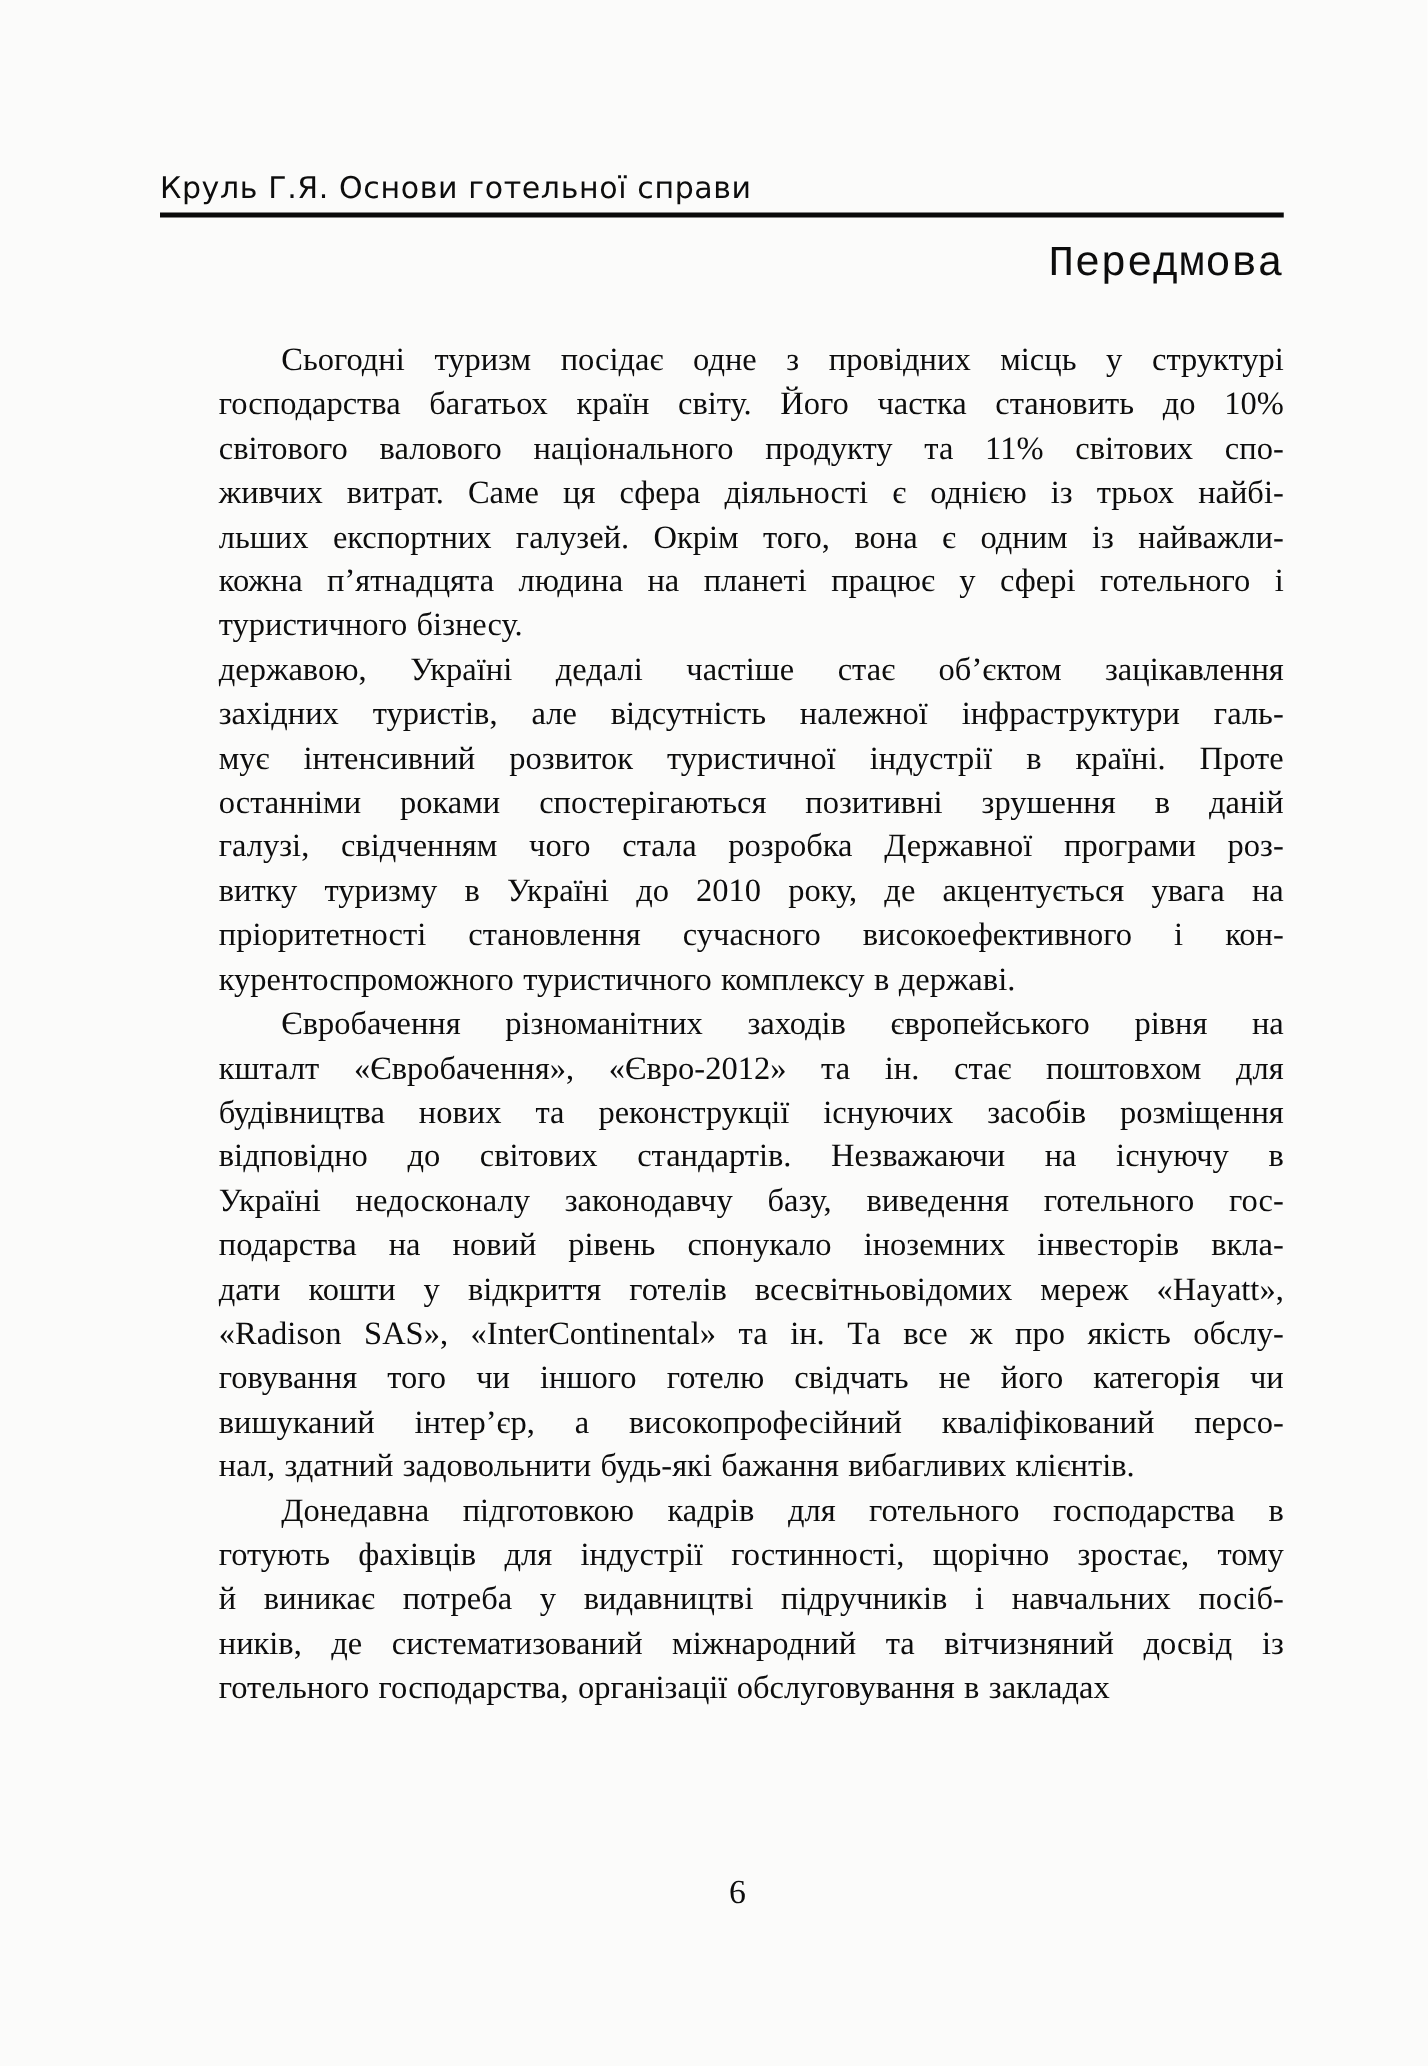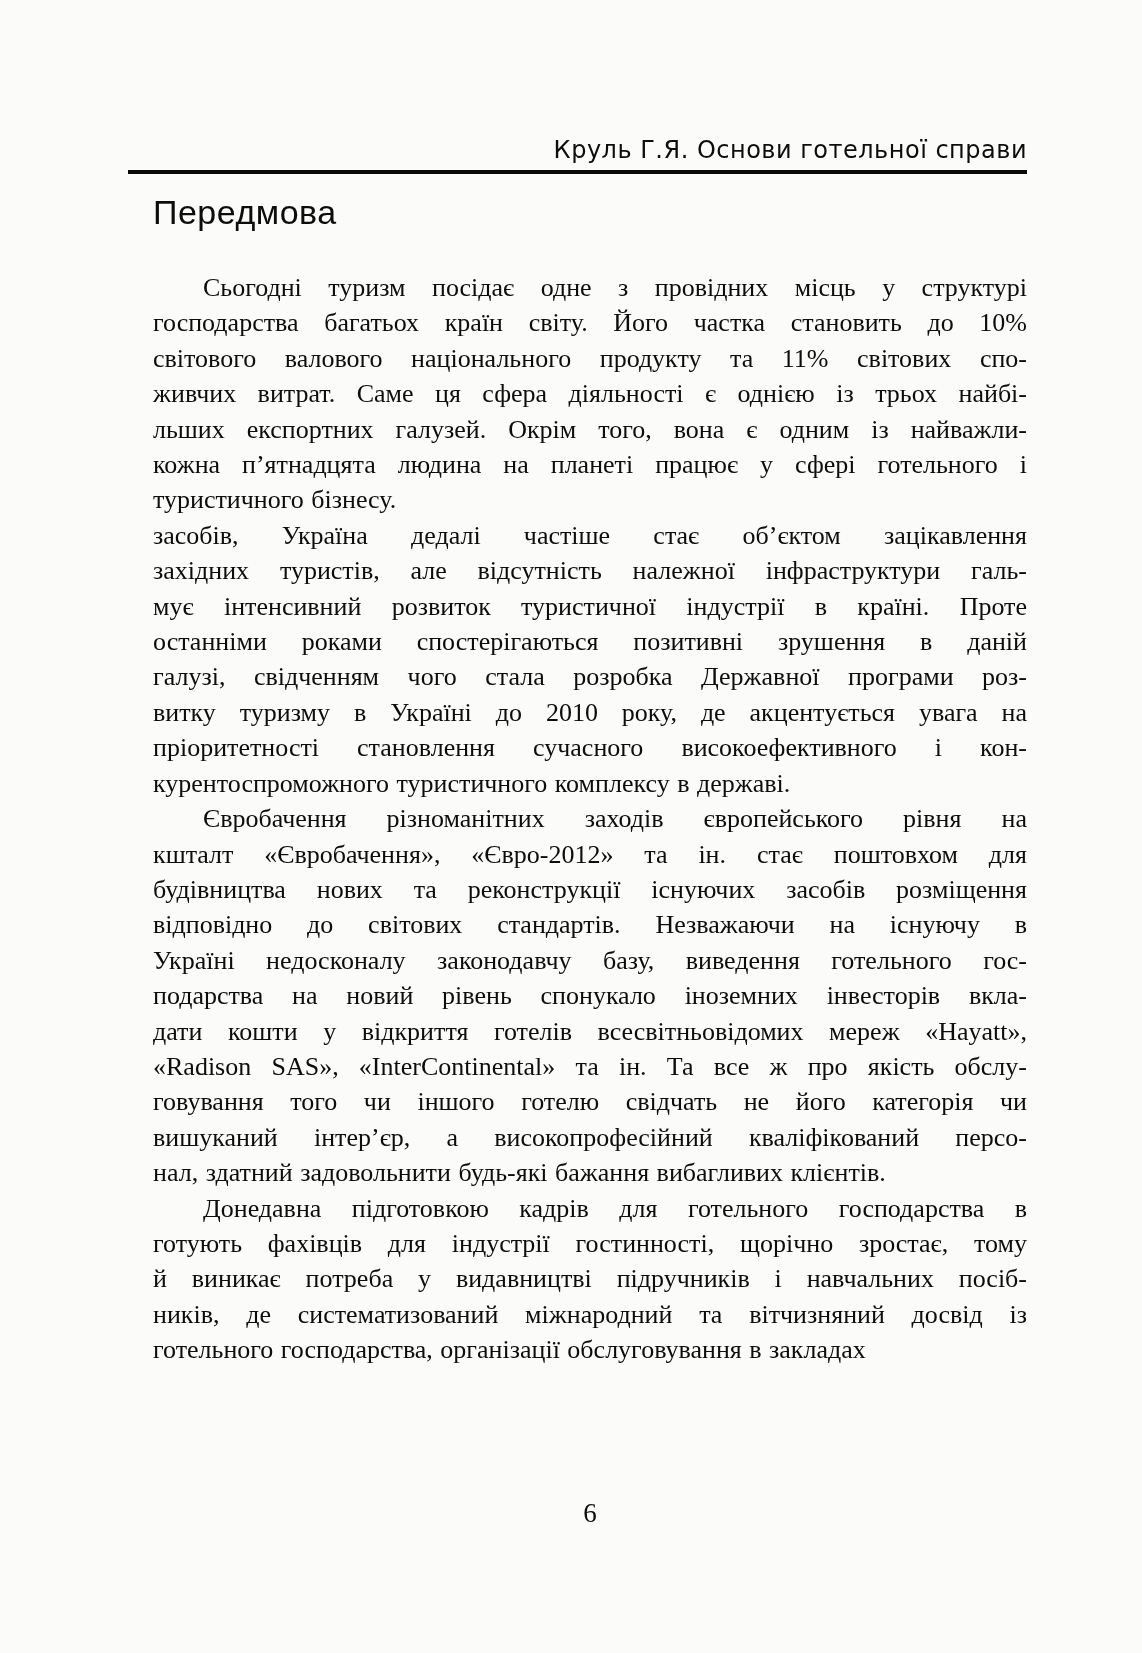--- a/index.html
+++ b/index.html
@@ -21,50 +21,50 @@
     left: 128px;
     top: 136px;
     width: 899px;
     padding-bottom: 6px;
     border-bottom: 4px solid #0a0a0a;
     font-family: "DejaVu Sans", "Liberation Sans", sans-serif;
     font-size: 24px;
     line-height: 28px;
     letter-spacing: 0.5px;
     white-space: nowrap;
-    text-align: right;
   }
   
   .chapter-title {
     position: absolute;
     left: 153px;
     top: 192px;
     width: 874px;
     margin: 0;
-    text-align: left;
-    font-family: Liberation Sans, sans-serif;
+    text-align: right;
+    font-family: Liberation Mono, monospace;
     font-weight: normal;
     font-size: 34px;
     line-height: 40px;
     letter-spacing: 0.5px;
   }
   
   .body-text {
     position: absolute;
     left: 153px;
     top: 270px;
     width: 874px;
     font-family: "Liberation Serif", "DejaVu Serif", serif;
     font-size: 26px;
   }
   .body-text .line {
     line-height: 35.4px;
     text-align: justify;
     text-align-last: justify;
     word-spacing: 1px;
+    margin-left: 22px;
   }
   .body-text .line.first {
     text-indent: 50px;
   }
   .body-text .line.last {
     text-align-last: left;
   }
   
   .page-number {
     position: absolute;
@@ -88,21 +88,21 @@
   <h1 class="chapter-title">Передмова</h1>
 
   <div class="body-text" id="body-text">
       <div class="line first">Сьогодні туризм посідає одне з провідних місць у структурі</div>
       <div class="line">господарства багатьох країн світу. Його частка становить до 10%</div>
       <div class="line">світового валового національного продукту та 11% світових спо-</div>
       <div class="line">живчих витрат. Саме ця сфера діяльності є однією із трьох найбі-</div>
       <div class="line">льших експортних галузей. Окрім того, вона є одним із найважли-</div>
       <div class="line">кожна п’ятнадцята людина на планеті працює у сфері готельного і</div>
       <div class="line last">туристичного бізнесу.</div>
-      <div class="line">засобів, Україна дедалі частіше стає об’єктом зацікавлення</div>
+      <div class="line">державою, Україні дедалі частіше стає об’єктом зацікавлення</div>
       <div class="line">західних туристів, але відсутність належної інфраструктури галь-</div>
       <div class="line">мує інтенсивний розвиток туристичної індустрії в країні. Проте</div>
       <div class="line">останніми роками спостерігаються позитивні зрушення в даній</div>
       <div class="line">галузі, свідченням чого стала розробка Державної програми роз-</div>
       <div class="line">витку туризму в Україні до 2010 року, де акцентується увага на</div>
       <div class="line">пріоритетності становлення сучасного високоефективного і кон-</div>
       <div class="line last">курентоспроможного туристичного комплексу в державі.</div>
       <div class="line first">Євробачення різноманітних заходів європейського рівня на</div>
       <div class="line">кшталт «Євробачення», «Євро-2012» та ін. стає поштовхом для</div>
       <div class="line">будівництва нових та реконструкції існуючих засобів розміщення</div>

